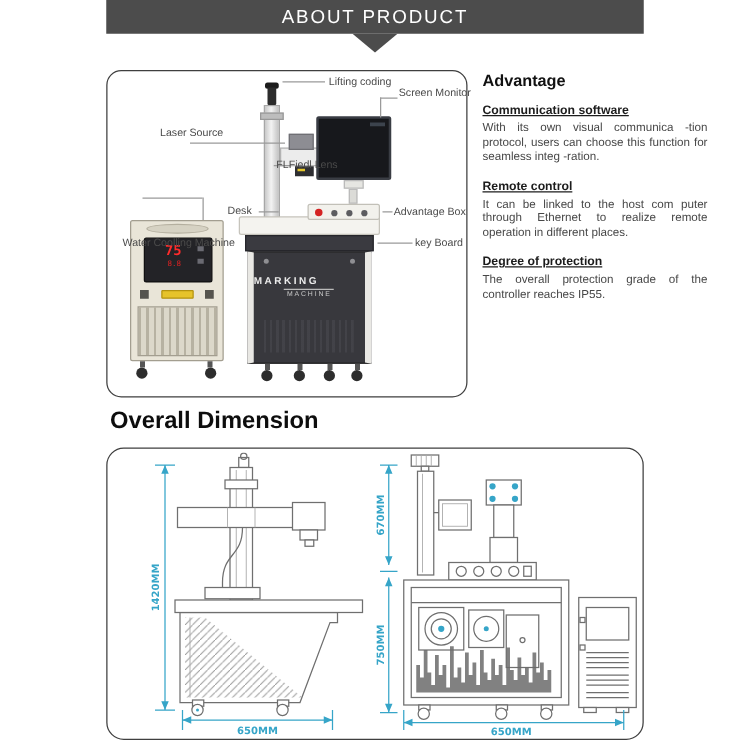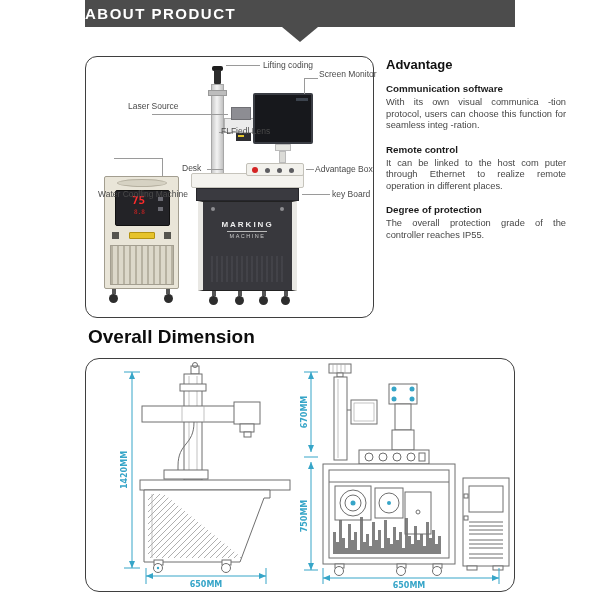--- a/index.html
+++ b/index.html
@@ -1,22 +1,22 @@
 <!DOCTYPE html>
 <html><head>
 <meta charset="utf-8">
 <style>
   * { margin:0; padding:0; box-sizing:border-box; }
   body { background:#ffffff; font-family:"Liberation Sans", sans-serif; }
   .page { position:relative; width:600px; height:600px; background:#fff; overflow:hidden; }
 
   
   .banner { position:absolute; left:85px; top:0; width:430px; height:27px;
-            background:#4c4c4c; color:#fff; text-align:left; line-height:27px;
-            font-size:15px; font-weight:bold; letter-spacing:1.5px; }
+            background:#4c4c4c; color:#fff; text-align:center; line-height:27px;
+            font-size:15px; font-weight:normal; letter-spacing:1.5px; }
   .banner-tri { position:absolute; left:282px; top:27px; width:0; height:0;
             border-left:18px solid transparent; border-right:18px solid transparent;
             border-top:15px solid #4c4c4c; }
 
   
   .product-box { position:absolute; left:85px; top:56px; width:289px; height:262px;
             border:1.5px solid #3f3f3f; border-radius:12px; background:#fff; }
   .product-box .abs { position:absolute; }
 
   .callout { position:absolute; font-size:8.5px; color:#4a4a4a; white-space:nowrap; z-index:8; }
@@ -63,32 +63,32 @@
           border:1px solid #c2c0b8; border-radius:2px; z-index:5; }
   .ebox-red { position:absolute; left:5px; top:3px; width:6px; height:6px; border-radius:50%; background:#d42323; }
   .ebox-dot { position:absolute; top:4px; width:5px; height:5px; border-radius:50%; background:#5c5c60; }
   .desktop { left:105px; top:116px; width:113px; height:15px; background:#f4f3ef;
              border:1px solid #c6c4bc; border-radius:2px; z-index:3; }
   .kdrawer { left:110px; top:131px; width:103px; height:13px; background:#3a3a40;
              border:1px solid #26262b; z-index:3; }
   .cabinet { left:112px; top:144px; width:99px; height:90px; background:#38383d;
              border:1px solid #222; border-left:5px solid #e9e8e4; border-right:5px solid #e9e8e4; z-index:2; }
   .cab-screw { position:absolute; top:5px; width:4px; height:4px; border-radius:50%; background:#8e8e92; }
-  .cab-title { position:absolute; left:0; top:18px; width:100%; text-align:center;
+  .cab-title { position:absolute; left:0; top:18px; width:100%; text-align:left;
                color:#ececec; font-size:8px; font-weight:bold; letter-spacing:2px; }
   .cab-rule { position:absolute; left:24px; top:29px; width:40px; border-top:1px solid #bbb; }
   .cab-sub { position:absolute; left:0; top:31px; width:100%; text-align:center;
              color:#c9c9c9; font-size:5.5px; letter-spacing:1.5px; }
   .cab-tex { position:absolute; left:8px; bottom:8px; width:72px; height:26px;
              background:repeating-linear-gradient(90deg,#45454b 0 2px,#38383d 2px 5px); opacity:.8; }
 
   
   .advantage { position:absolute; left:386px; top:57px; width:200px; }
   .adv-title { font-size:13px; font-weight:bold; color:#111; margin-bottom:11px; }
-  .adv-head { font-size:9.8px; font-weight:bold; color:#1c1c1c; margin-bottom:3px; }
+  .adv-head { font-size:9.8px; font-weight:bold; color:#1c1c1c; margin-bottom:3px;text-decoration:underline; }
   .adv-body { font-size:9.3px; color:#474747; line-height:11.5px; margin-bottom:12px;
               width:180px; text-align:justify; }
 
   
   .dim-title { position:absolute; left:88px; top:326px; font-size:19px; font-weight:bold; color:#0d0d0d; }
   .dim-box { position:absolute; left:85px; top:358px; width:430px; height:234px;
              border:1.5px solid #3f3f3f; border-radius:14px; background:#fff; }
   .dim-box svg { position:absolute; top:3px; }
   svg .ln { stroke:#6f6f6f; stroke-width:1; fill:none; }
   svg .lnw { stroke:#6f6f6f; stroke-width:1; fill:#ffffff; }

